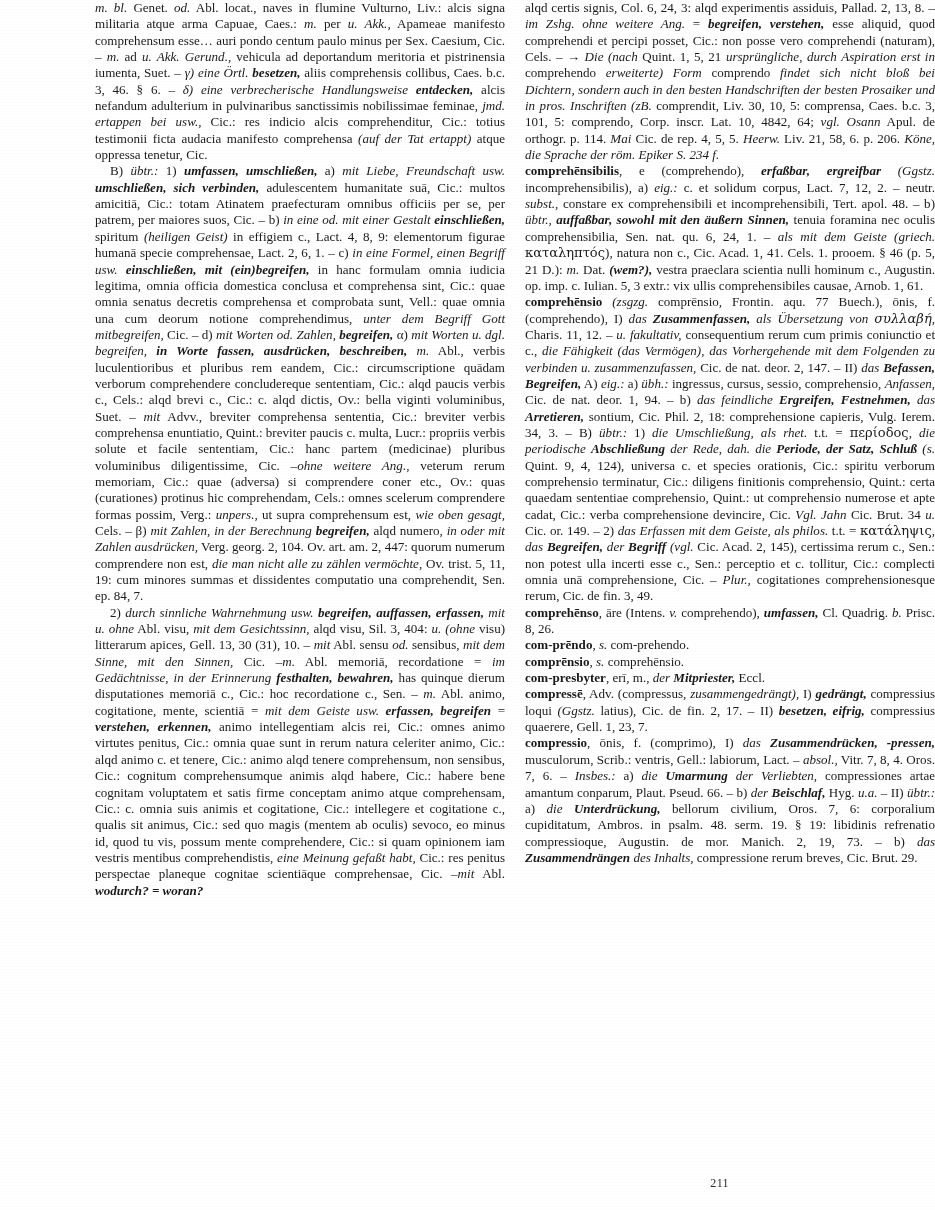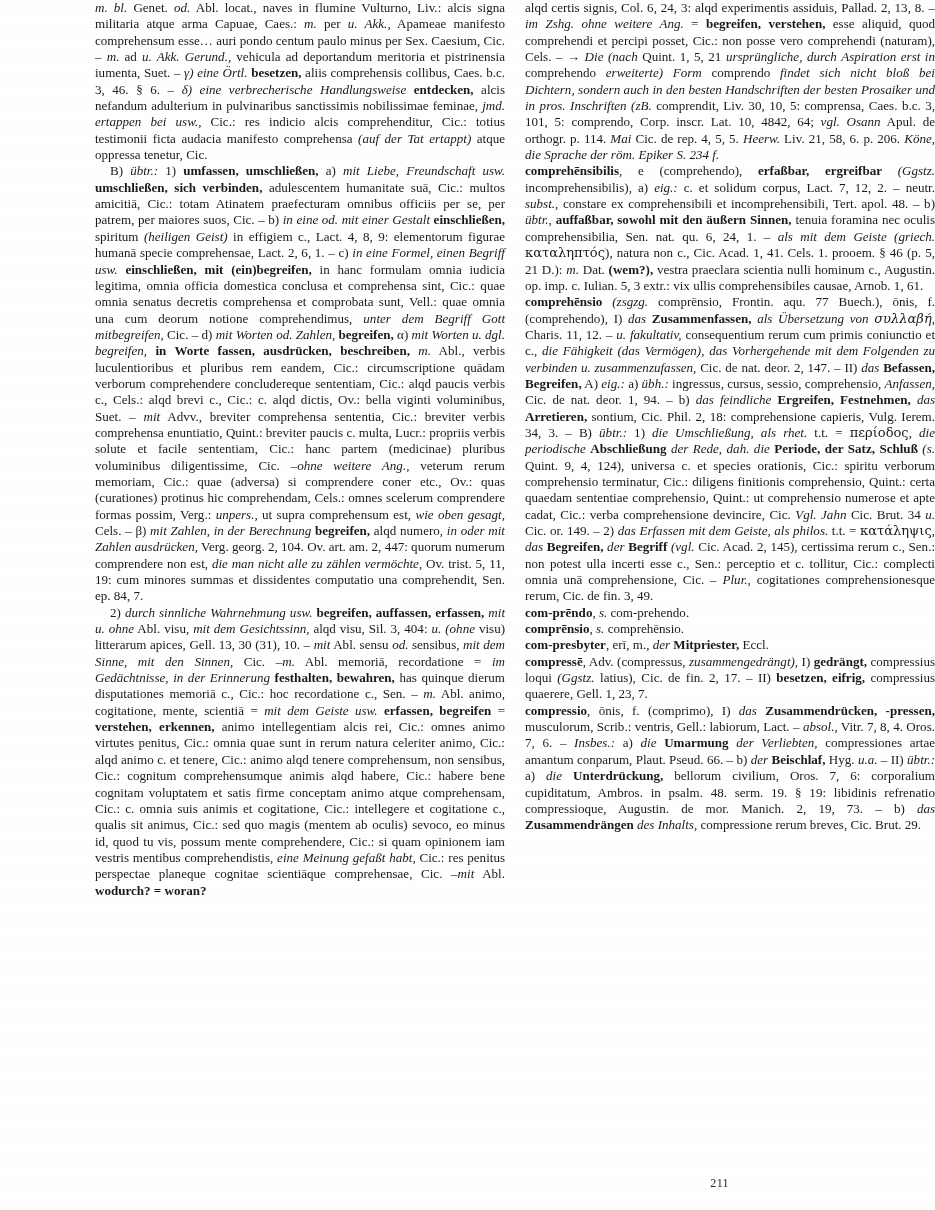--- a/index.html
+++ b/index.html
@@ -25,21 +25,21 @@
     text-justify:inter-word;
     -webkit-hyphens:none; hyphens:none;
   }
   .col-left  { margin-left:95px; margin-right:10px; }
   .col-right { margin-left:10px; }
   .col p { margin:0; padding:0; text-align:justify; }
   .col p.ind { text-indent:15px; }
   .col p.hang { text-indent:0; }
 
   i  { font-style:italic; }
-  .bi { font-weight:bold; }
+  .bi { font-weight:bold; font-style:italic; }
   .hw { font-weight:bold; font-style:normal; }
   .gr { font-family:"DejaVu Serif","Liberation Serif",serif; font-style:normal; }
   .gri { font-family:"DejaVu Serif","Liberation Serif",serif; font-style:italic; }
 
   .folio {
     position:absolute; right:66px; top:1176px;
     font-size:12px; letter-spacing:0.4px; color:#2a2a2a;
   }
   
   .grain {
@@ -59,20 +59,21 @@
     <div class="col col-left">
       <p class="hang"><i>m. bl.</i> Genet. <i>od.</i> Abl. locat., naves in flumine Vulturno, Liv.: alcis signa militaria atque arma Capuae, Caes.: <i>m.</i> per <i>u. Akk.,</i> Apameae manifesto comprehensum esse… auri pondo centum paulo minus per Sex. Caesium, Cic. – <i>m.</i> ad <i>u. Akk. Gerund.,</i> vehicula ad deportandum meritoria et pistrinensia iumenta, Suet. – <i>γ) eine Örtl.</i> <span class="bi">besetzen,</span> aliis comprehensis collibus, Caes. b.c. 3, 46. § 6. – <i>δ) eine verbrecherische Handlungsweise</i> <span class="bi">entdecken,</span> alcis nefandum adulterium in pulvinaribus sanctissimis nobilissimae feminae, <i>jmd. ertappen bei usw.,</i> Cic.: res indicio alcis comprehenditur, Cic.: totius testimonii ficta audacia manifesto comprehensa <i>(auf der Tat ertappt)</i> atque oppressa tenetur, Cic.</p>
       <p class="ind">B) <i>übtr.:</i> 1) <span class="bi">umfassen, umschließen,</span> a) <i>mit Liebe, Freundschaft usw.</i> <span class="bi">umschließen, sich verbinden,</span> adulescentem humanitate suā, Cic.: multos amicitiā, Cic.: totam Atinatem praefecturam omnibus officiis per se, per patrem, per maiores suos, Cic. – b) <i>in eine od. mit einer Gestalt</i> <span class="bi">einschließen,</span> spiritum <i>(heiligen Geist)</i> in effigiem c., Lact. 4, 8, 9: elementorum figurae humanā specie comprehensae, Lact. 2, 6, 1. – c) <i>in eine Formel, einen Begriff usw.</i> <span class="bi">einschließen, mit (ein)begreifen,</span> in hanc formulam omnia iudicia legitima, omnia officia domestica conclusa et comprehensa sint, Cic.: quae omnia senatus decretis comprehensa et comprobata sunt, Vell.: quae omnia una cum deorum notione comprehendimus, <i>unter dem Begriff Gott mitbegreifen,</i> Cic. – d) <i>mit Worten od. Zahlen,</i> <span class="bi">begreifen,</span> α) <i>mit Worten u. dgl. begreifen,</i> <span class="bi">in Worte fassen, ausdrücken, beschreiben,</span> <i>m.</i> Abl., verbis luculentioribus et pluribus rem eandem, Cic.: circumscriptione quādam verborum comprehendere concludereque sententiam, Cic.: alqd paucis verbis c., Cels.: alqd brevi c., Cic.: c. alqd dictis, Ov.: bella viginti voluminibus, Suet. – <i>mit</i> Advv., breviter comprehensa sententia, Cic.: breviter verbis comprehensa enuntiatio, Quint.: breviter paucis c. multa, Lucr.: propriis verbis solute et facile sententiam, Cic.: hanc partem (medicinae) pluribus voluminibus diligentissime, Cic. –<i>ohne weitere Ang.,</i> veterum rerum memoriam, Cic.: quae (adversa) si comprendere coner etc., Ov.: quas (curationes) protinus hic comprehendam, Cels.: omnes scelerum comprendere formas possim, Verg.: <i>unpers.,</i> ut supra comprehensum est, <i>wie oben gesagt,</i> Cels. – β) <i>mit Zahlen, in der Berechnung</i> <span class="bi">begreifen,</span> alqd numero, <i>in oder mit Zahlen ausdrücken,</i> Verg. georg. 2, 104. Ov. art. am. 2, 447: quorum numerum comprendere non est, <i>die man nicht alle zu zählen vermöchte,</i> Ov. trist. 5, 11, 19: cum minores summas et dissidentes computatio una comprehendit, Sen. ep. 84, 7.</p>
       <p class="ind">2) <i>durch sinnliche Wahrnehmung usw.</i> <span class="bi">begreifen, auffassen, erfassen,</span> <i>mit u. ohne</i> Abl. visu, <i>mit dem Gesichtssinn,</i> alqd visu, Sil. 3, 404: <i>u. (ohne</i> visu) litterarum apices, Gell. 13, 30 (31), 10. – <i>mit</i> Abl. sensu <i>od.</i> sensibus, <i>mit dem Sinne, mit den Sinnen,</i> Cic. –<i>m.</i> Abl. memoriā, recordatione = <i>im Gedächtnisse, in der Erinnerung</i> <span class="bi">festhalten, bewahren,</span> has quinque dierum disputationes memoriā c., Cic.: hoc recordatione c., Sen. – <i>m.</i> Abl. animo, cogitatione, mente, scientiā = <i>mit dem Geiste usw.</i> <span class="bi">erfassen, begreifen</span> = <span class="bi">verstehen, erkennen,</span> animo intellegentiam alcis rei, Cic.: omnes animo virtutes penitus, Cic.: omnia quae sunt in rerum natura celeriter animo, Cic.: alqd animo c. et tenere, Cic.: animo alqd tenere comprehensum, non sensibus, Cic.: cognitum comprehensumque animis alqd habere, Cic.: habere bene cognitam voluptatem et satis firme conceptam animo atque comprehensam, Cic.: c. omnia suis animis et cogitatione, Cic.: intellegere et cogitatione c., qualis sit animus, Cic.: sed quo magis (mentem ab oculis) sevoco, eo minus id, quod tu vis, possum mente comprehendere, Cic.: si quam opinionem iam vestris mentibus comprehendistis, <i>eine Meinung gefaßt habt,</i> Cic.: res penitus perspectae planeque cognitae scientiāque comprehensae, Cic. –<i>mit</i> Abl. <span class="bi">wodurch? = woran?</span></p>
     </div>
 
     <div class="col col-right">
       <p class="hang">alqd certis signis, Col. 6, 24, 3: alqd experimentis assiduis, Pallad. 2, 13, 8. – <i>im Zshg. ohne weitere Ang.</i> = <span class="bi">begreifen, verstehen,</span> esse aliquid, quod comprehendi et percipi posset, Cic.: non posse vero comprehendi (naturam), Cels. – → <i>Die (nach</i> Quint. 1, 5, 21 <i>ursprüngliche, durch Aspiration erst in</i> comprehendo <i>erweiterte) Form</i> comprendo <i>findet sich nicht bloß bei Dichtern, sondern auch in den besten Handschriften der besten Prosaiker und in pros. Inschriften (zB.</i> comprendit, Liv. 30, 10, 5: comprensa, Caes. b.c. 3, 101, 5: comprendo, Corp. inscr. Lat. 10, 4842, 64; <i>vgl. Osann</i> Apul. de orthogr. p. 114. <i>Mai</i> Cic. de rep. 4, 5, 5. <i>Heerw.</i> Liv. 21, 58, 6. p. 206. <i>Köne, die Sprache der röm. Epiker S. 234 f.</i></p>
       <p class="hang"><span class="hw">comprehēnsibilis</span>, e (comprehendo), <span class="bi">erfaßbar, ergreifbar</span> <i>(Ggstz.</i> incomprehensibilis), a) <i>eig.:</i> c. et solidum corpus, Lact. 7, 12, 2. – neutr. <i>subst.,</i> constare ex comprehensibili et incomprehensibili, Tert. apol. 48. – b) <i>übtr.,</i> <span class="bi">auffaßbar, sowohl mit den äußern Sinnen,</span> tenuia foramina nec oculis comprehensibilia, Sen. nat. qu. 6, 24, 1. – <i>als mit dem Geiste (griech.</i> <span class="gr">καταληπτός</span>), natura non c., Cic. Acad. 1, 41. Cels. 1. prooem. § 46 (p. 5, 21 D.): <i>m.</i> Dat. <span class="bi">(wem?),</span> vestra praeclara scientia nulli hominum c., Augustin. op. imp. c. Iulian. 5, 3 extr.: vix ullis comprehensibiles causae, Arnob. 1, 61.</p>
       <p class="hang"><span class="hw">comprehēnsio</span> <i>(zsgzg.</i> comprēnsio, Frontin. aqu. 77 Buech.), ōnis, f. (comprehendo), I) <i>das</i> <span class="bi">Zusammenfassen,</span> <i>als Übersetzung von</i> <span class="gri">συλλαβή</span>, Charis. 11, 12. – <i>u. fakultativ,</i> consequentium rerum cum primis coniunctio et c., <i>die Fähigkeit (das Vermögen), das Vorhergehende mit dem Folgenden zu verbinden u. zusammenzufassen,</i> Cic. de nat. deor. 2, 147. – II) <i>das</i> <span class="bi">Befassen, Begreifen,</span> A) <i>eig.:</i> a) <i>übh.:</i> ingressus, cursus, sessio, comprehensio, <i>Anfassen,</i> Cic. de nat. deor. 1, 94. – b) <i>das feindliche</i> <span class="bi">Ergreifen, Festnehmen,</span> <i>das</i> <span class="bi">Arretieren,</span> sontium, Cic. Phil. 2, 18: comprehensione capieris, Vulg. Ierem. 34, 3. – B) <i>übtr.:</i> 1) <i>die Umschließung, als rhet.</i> t.t. = <span class="gr">περίοδος</span>, <i>die periodische</i> <span class="bi">Abschließung</span> <i>der Rede, dah. die</i> <span class="bi">Periode, der Satz, Schluß</span> <i>(s.</i> Quint. 9, 4, 124), universa c. et species orationis, Cic.: spiritu verborum comprehensio terminatur, Cic.: diligens finitionis comprehensio, Quint.: certa quaedam sententiae comprehensio, Quint.: ut comprehensio numerose et apte cadat, Cic.: verba comprehensione devincire, Cic. <i>Vgl. Jahn</i> Cic. Brut. 34 <i>u.</i> Cic. or. 149. – 2) <i>das Erfassen mit dem Geiste, als philos.</i> t.t. = <span class="gr">κατάληψις</span>, <i>das</i> <span class="bi">Begreifen,</span> <i>der</i> <span class="bi">Begriff</span> <i>(vgl.</i> Cic. Acad. 2, 145), certissima rerum c., Sen.: non potest ulla incerti esse c., Sen.: perceptio et c. tollitur, Cic.: complecti omnia unā comprehensione, Cic. – <i>Plur.,</i> cogitationes comprehensionesque rerum, Cic. de fin. 3, 49.</p>
+      <p class="hang"><span class="hw">comprehēnso</span>, āre (Intens. <i>v.</i> comprehendo), <span class="bi">umfassen,</span> Cl. Quadrig. <i>b.</i> Prisc. 8, 26.</p>
       <p class="hang"><span class="hw">com-prēndo</span>, <i>s.</i> com-prehendo.</p>
       <p class="hang"><span class="hw">comprēnsio</span>, <i>s.</i> comprehēnsio.</p>
       <p class="hang"><span class="hw">com-presbyter</span>, erī, m., <i>der</i> <span class="bi">Mitpriester,</span> Eccl.</p>
       <p class="hang"><span class="hw">compressē</span>, Adv. (compressus, <i>zusammengedrängt),</i> I) <span class="bi">gedrängt,</span> compressius loqui <i>(Ggstz.</i> latius), Cic. de fin. 2, 17. – II) <span class="bi">besetzen, eifrig,</span> compressius quaerere, Gell. 1, 23, 7.</p>
       <p class="hang"><span class="hw">compressio</span>, ōnis, f. (comprimo), I) <i>das</i> <span class="bi">Zusammendrücken, -pressen,</span> musculorum, Scrib.: ventris, Gell.: labiorum, Lact. – <i>absol.,</i> Vitr. 7, 8, 4. Oros. 7, 6. – <i>Insbes.:</i> a) <i>die</i> <span class="bi">Umarmung</span> <i>der Verliebten,</i> compressiones artae amantum conparum, Plaut. Pseud. 66. – b) <i>der</i> <span class="bi">Beischlaf,</span> Hyg. <i>u.a.</i> – II) <i>übtr.:</i> a) <i>die</i> <span class="bi">Unterdrückung,</span> bellorum civilium, Oros. 7, 6: corporalium cupiditatum, Ambros. in psalm. 48. serm. 19. § 19: libidinis refrenatio compressioque, Augustin. de mor. Manich. 2, 19, 73. – b) <i>das</i> <span class="bi">Zusammendrängen</span> <i>des Inhalts,</i> compressione rerum breves, Cic. Brut. 29.</p>
     </div>
 
   </div>
 
   <div class="folio">211</div>

